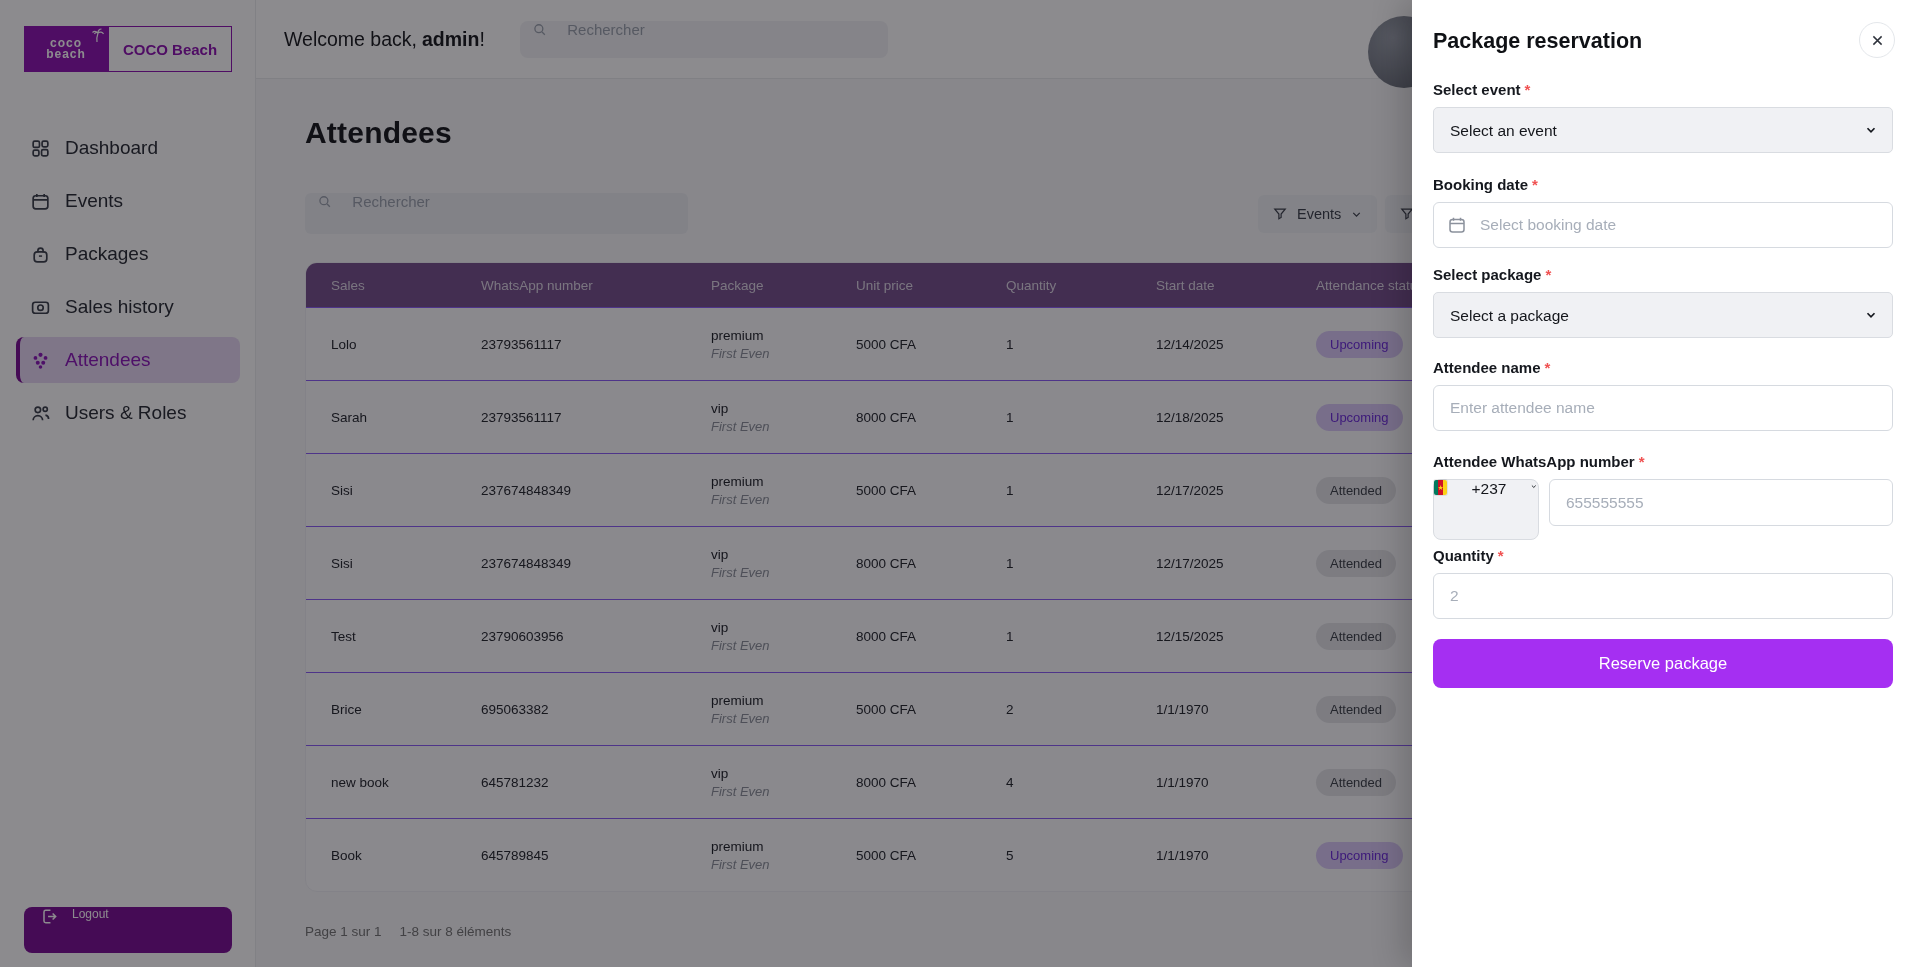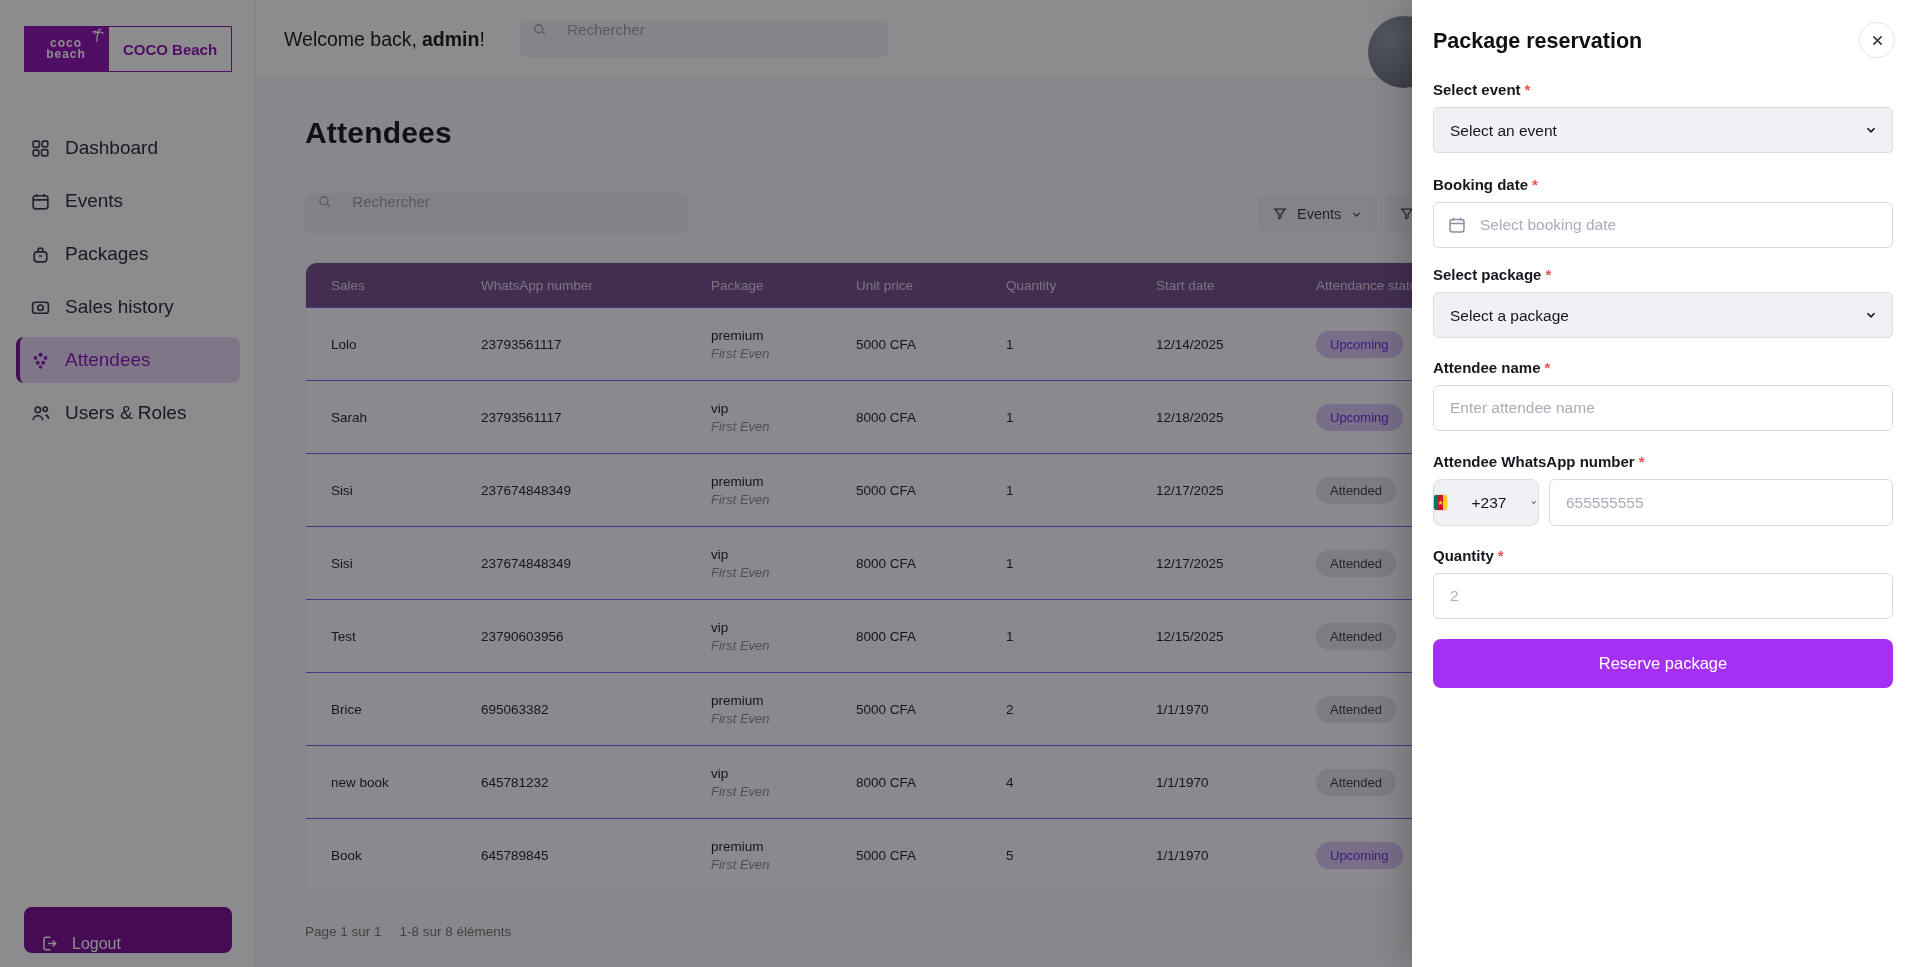--- a/index.html
+++ b/index.html
@@ -21,21 +21,21 @@
   .sidebar{position:absolute;left:0;top:0;width:256px;height:967px;background:#fff;border-right:1px solid #ebecef;z-index:10;}
   .logo{position:absolute;left:24px;top:26px;width:208px;height:46px;display:flex;}
   .logo-mark{width:84px;height:46px;background:var(--brand);color:#fff;display:flex;flex-direction:column;align-items:center;justify-content:center;line-height:11px;font-weight:700;font-size:12px;letter-spacing:1px;position:relative;}
   .logo-mark .palm{position:absolute;right:2px;top:1px;}
   .logo-name{flex:1;height:46px;border:1.5px solid var(--brand);display:flex;align-items:center;justify-content:center;color:var(--brand);font-weight:700;font-size:15px;background:#fff;}
   .nav{position:absolute;left:0;top:118px;width:256px;}
   .nav-item{height:46px;margin:7px 16px;border-radius:8px;display:flex;align-items:center;gap:14px;padding-left:14px;font-size:19px;color:#272b33;cursor:pointer;}
   .nav-item svg{flex:0 0 auto;color:#3a3f4a;}
   .nav-item.active{background:#e7d8f4;color:#8b17b8;border-left:4px solid var(--brand-dark);padding-left:10px;}
   .nav-item.active svg{color:#8b17b8;}
-  .logout{position:absolute;left:24px;bottom:14px;width:208px;height:46px;background:var(--brand-dark);border-radius:8px;color:#fff;font-size:16px;display:flex;align-items:flex-end;gap:13px;padding-left:16px;border:none;cursor:pointer;font-family:inherit;}
+  .logout{position:absolute;left:24px;bottom:14px;width:208px;height:46px;background:var(--brand-dark);border-radius:8px;color:#fff;font-size:12px;display:flex;align-items:flex-start;gap:13px;padding-left:16px;border:none;cursor:pointer;font-family:inherit;}
 
   
   .topbar{position:absolute;left:256px;top:0;right:0;height:79px;background:#fff;border-bottom:1px solid #e8eaed;z-index:5;}
   .welcome{position:absolute;left:28px;top:0;height:79px;display:flex;align-items:center;font-size:19.5px;color:#17191d;gap:5px;}
   .welcome b{font-weight:700;}
   .searchbox{display:flex;align-items:flex-start;gap:20px;background:#f1f2f5;border-radius:8px;padding:0 12px;}
   .searchbox input{border:none;outline:none;background:transparent;font-size:15px;color:#30343c;width:100%;font-family:inherit;}
   .searchbox input::placeholder{color:#9aa1ad;}
   .topbar-search{position:absolute;left:264px;top:21px;width:368px;height:37px;}
   .avatar{position:absolute;left:1112px;top:16px;width:72px;height:72px;border-radius:50%;background:radial-gradient(circle at 35% 30%,#9aa0ab,#5f646e);}
@@ -68,21 +68,21 @@
   .form-label{font-size:15px;font-weight:600;color:#15181e;display:block;}
   .req{color:#f05252;margin-left:4px;}
   .control{margin-top:9px;position:relative;height:46px;}
   .select-wrap select{width:100%;height:46px;appearance:none;-webkit-appearance:none;background:var(--select-bg);border:1px solid #d9dce1;border-radius:5px;padding:0 40px 0 16px;font-size:15.5px;color:#14161b;font-family:inherit;cursor:pointer;}
   .select-chevron{position:absolute;right:15px;top:50%;transform:translateY(-50%);pointer-events:none;display:flex;}
   .text-input{width:100%;height:46px;border:1px solid var(--field-border);border-radius:6px;background:#fff;padding:0 16px;font-size:15.5px;color:#0f172a;outline:none;font-family:inherit;}
   .text-input::placeholder{color:#a7aeb9;}
   .with-icon{padding-left:46px;}
   .input-icon{position:absolute;left:14px;top:50%;transform:translateY(-50%);display:flex;color:#8b919c;}
   .phone-row{display:flex;gap:10px;margin-top:9px;height:47px;}
-  .country-select{width:106px;height:47px;background:var(--select-bg);border:1px solid #d9dce1;border-radius:8px;display:flex;align-items:center;justify-content:center;gap:24px;font-size:15.5px;color:#14161b;cursor:pointer;}
+  .country-select{width:106px;height:61px;background:var(--select-bg);border:1px solid #d9dce1;border-radius:8px;display:flex;align-items:flex-start;justify-content:center;gap:24px;font-size:15.5px;color:#14161b;cursor:pointer;}
   .flag{width:23px;height:15px;display:flex;border-radius:2px;overflow:hidden;box-shadow:0 0 0 1px rgba(0,0,0,.08);}
   .flag i{flex:1;display:block;}
   .flag .g{background:#007a5e;}
   .flag .r{background:#ce1126;position:relative;}
   .flag .r::after{content:"★";position:absolute;left:50%;top:50%;transform:translate(-50%,-54%);font-size:7px;color:#fcd116;font-style:normal;}
   .flag .y{background:#fcd116;}
   .phone-input{flex:1;height:47px;}
   .qty-gray{color:#a7aeb9;}
   .submit-btn{position:absolute;left:21px;top:639px;width:460px;height:49px;background:var(--accent);border:none;border-radius:8px;color:#fff;font-size:16.5px;font-weight:500;cursor:pointer;font-family:inherit;}
 </style>

